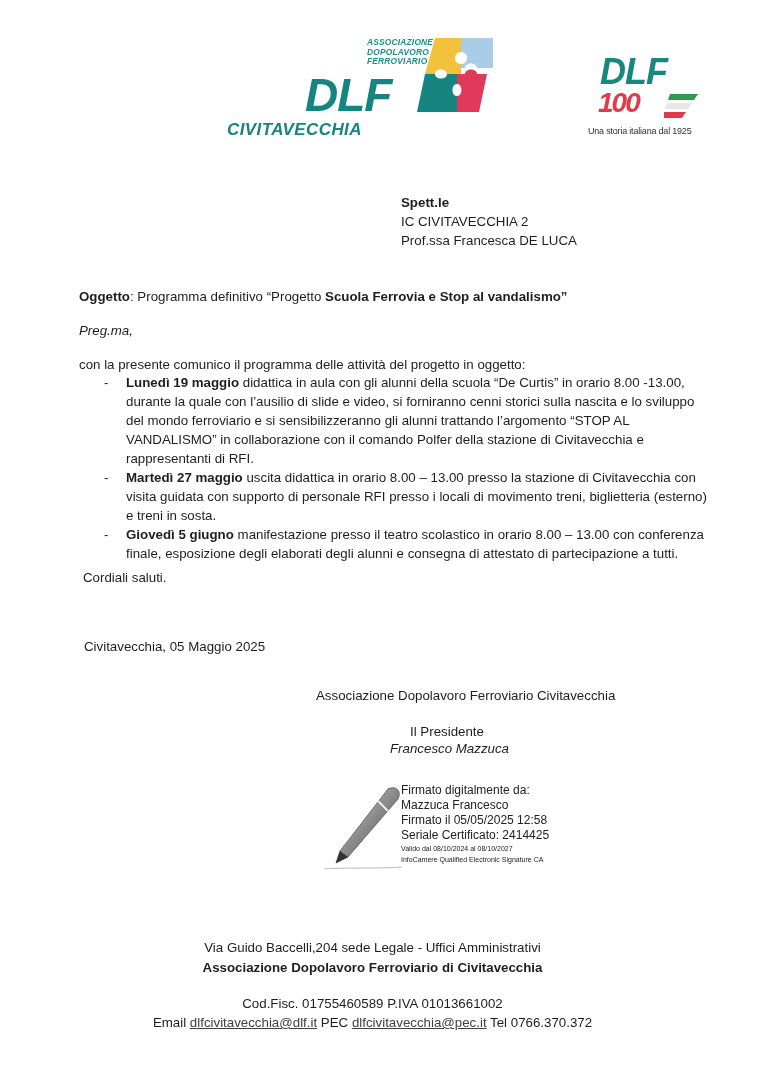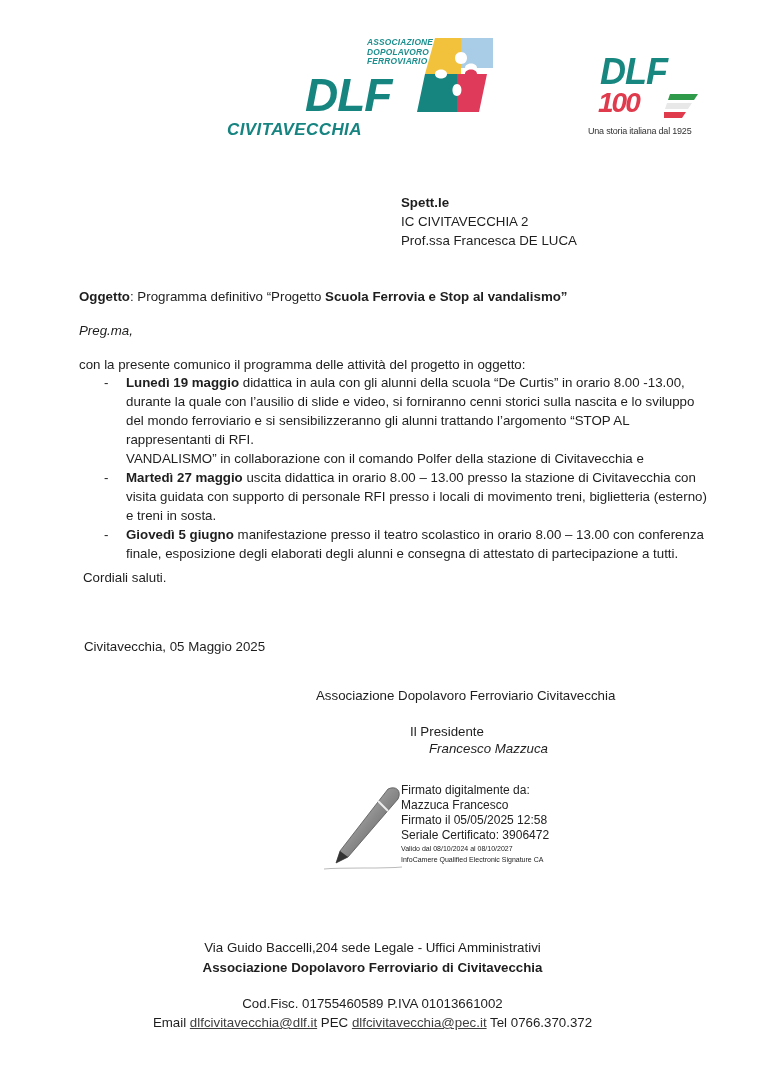--- a/index.html
+++ b/index.html
@@ -78,63 +78,63 @@
 <div class="abs txt i" style="left:79px; top:321px;">Preg.ma,</div>
 
 <div class="abs txt" style="left:79px; top:355px;">con la presente comunico il programma delle attività del progetto in oggetto:</div>
 
 <div class="abs" style="left:100px; top:373px;">
   <div class="txt" style="position:relative; padding-left:26px;">
     <span class="abs" style="left:4px;top:0;">-</span>
     <div><span class="b">Lunedì 19 maggio</span><span> didattica in aula con gli alunni della scuola “De Curtis” in orario 8.00 -13.00,</span></div>
     <div>durante la quale con l’ausilio di slide e video, si forniranno cenni storici sulla nascita e lo sviluppo</div>
     <div>del mondo ferroviario e si sensibilizzeranno gli alunni trattando l’argomento “STOP AL</div>
+    <div>VANDALISMO” in collaborazione con il comando Polfer della stazione di Civitavecchia e</div>
     <div>rappresentanti di RFI.</div>
-    <div>VANDALISMO” in collaborazione con il comando Polfer della stazione di Civitavecchia e</div>
   </div>
   <div class="txt" style="position:relative; padding-left:26px; margin-top:0px;">
     <span class="abs" style="left:4px;top:0;">-</span>
     <div><span class="b">Martedì 27 maggio</span><span> uscita didattica in orario 8.00 – 13.00 presso la stazione di Civitavecchia con</span></div>
     <div>visita guidata con supporto di personale RFI presso i locali di movimento treni, biglietteria (esterno)</div>
     <div>e treni in sosta.</div>
   </div>
   <div class="txt" style="position:relative; padding-left:26px;">
     <span class="abs" style="left:4px;top:0;">-</span>
     <div><span class="b">Giovedì 5 giugno</span><span> manifestazione presso il teatro scolastico in orario 8.00 – 13.00 con conferenza</span></div>
     <div>finale, esposizione degli elaborati degli alunni e consegna di attestato di partecipazione a tutti.</div>
   </div>
 </div>
 
 <div class="abs txt" style="left:83px; top:568px;">Cordiali saluti.</div>
 
 <div class="abs txt" style="left:84px; top:637px;">Civitavecchia, 05 Maggio 2025</div>
 
 <div class="abs txt" style="left:316px; top:686px;">Associazione Dopolavoro Ferroviario Civitavecchia</div>
 <div class="abs txt" style="left:410px; top:722px;">Il Presidente</div>
-<div class="abs txt i" style="left:390px; top:739px;margin-left:39px;">Francesco Mazzuca</div>
+<div class="abs txt i" style="left:390px; top:739px;">Francesco Mazzuca</div>
 
 <svg class="abs" style="left:318px; top:783px;" width="86" height="90" viewBox="0 0 86 90">
   <defs>
     <linearGradient id="pg" x1="0" y1="0" x2="1" y2="1">
       <stop offset="0" stop-color="#d8d8d8"></stop>
       <stop offset="0.5" stop-color="#8a8a8a"></stop>
       <stop offset="1" stop-color="#4a4a4a"></stop>
     </linearGradient>
   </defs>
   <path d="M70 6 C78 2 84 8 80 16 L30 74 L18 80 L22 68 Z" fill="url(#pg)" stroke="#555" stroke-width="0.8"></path>
   <path d="M22 68 L18 80 L30 74 Z" fill="#333"></path>
   <path d="M60 18 L70 28" stroke="#eee" stroke-width="2"></path>
   <path d="M6 86 C30 84 60 86 84 84" stroke="#bbb" stroke-width="1.2" fill="none"></path>
 </svg>
 
 <div class="abs sig-block">
   <div>Firmato digitalmente da:</div>
   <div>Mazzuca Francesco</div>
   <div>Firmato il 05/05/2025 12:58</div>
-  <div>Seriale Certificato: 3906472</div>
+  <div>Seriale Certificato: 2414425</div>
   <div class="small">Valido dal 08/10/2024 al 08/10/2027</div>
   <div class="small">InfoCamere Qualified Electronic Signature CA</div>
 </div>
 
 <div class="abs footer b" style="top:958px;">Associazione Dopolavoro Ferroviario di Civitavecchia</div>
 <div class="abs footer" style="top:938px;">Via Guido Baccelli,204 sede Legale - Uffici Amministrativi</div>
 <div class="abs footer" style="top:994px;">Cod.Fisc. 01755460589 P.IVA 01013661002</div>
 <div class="abs footer" style="top:1013px;">
   <span>Email </span><a class="lnk">dlfcivitavecchia@dlf.it</a><span> PEC </span><a class="lnk">dlfcivitavecchia@pec.it</a><span> Tel 0766.370.372</span>
 </div>

